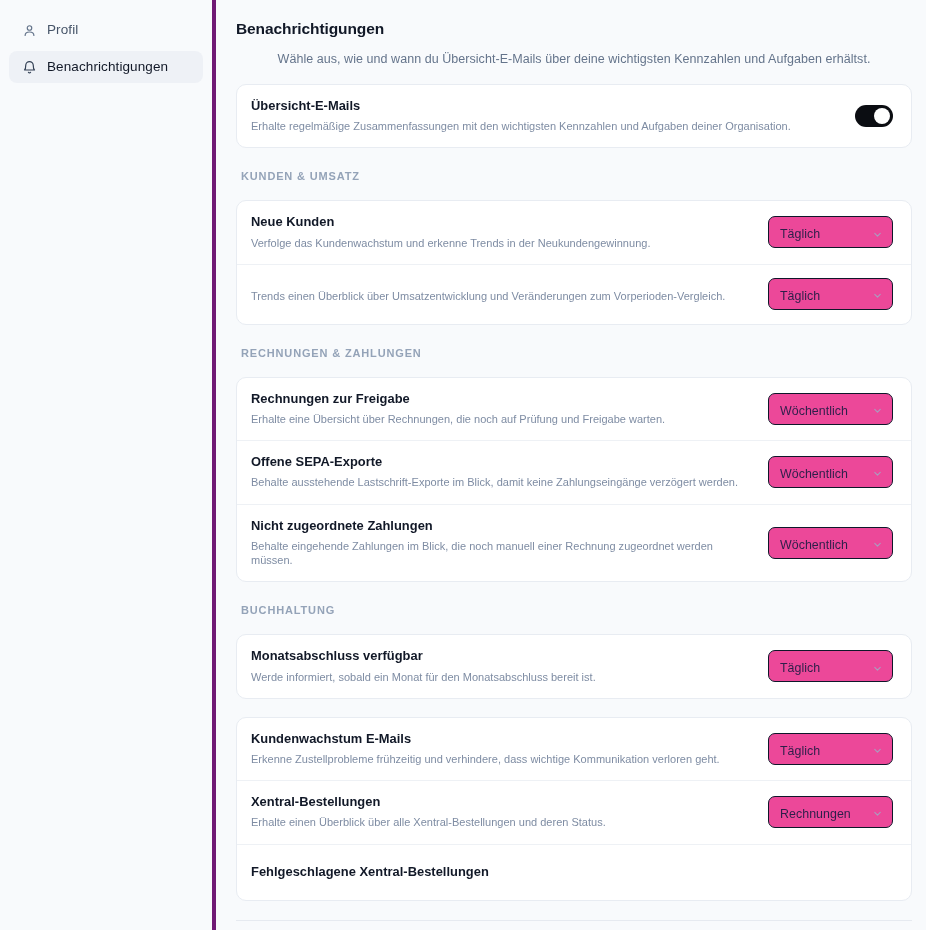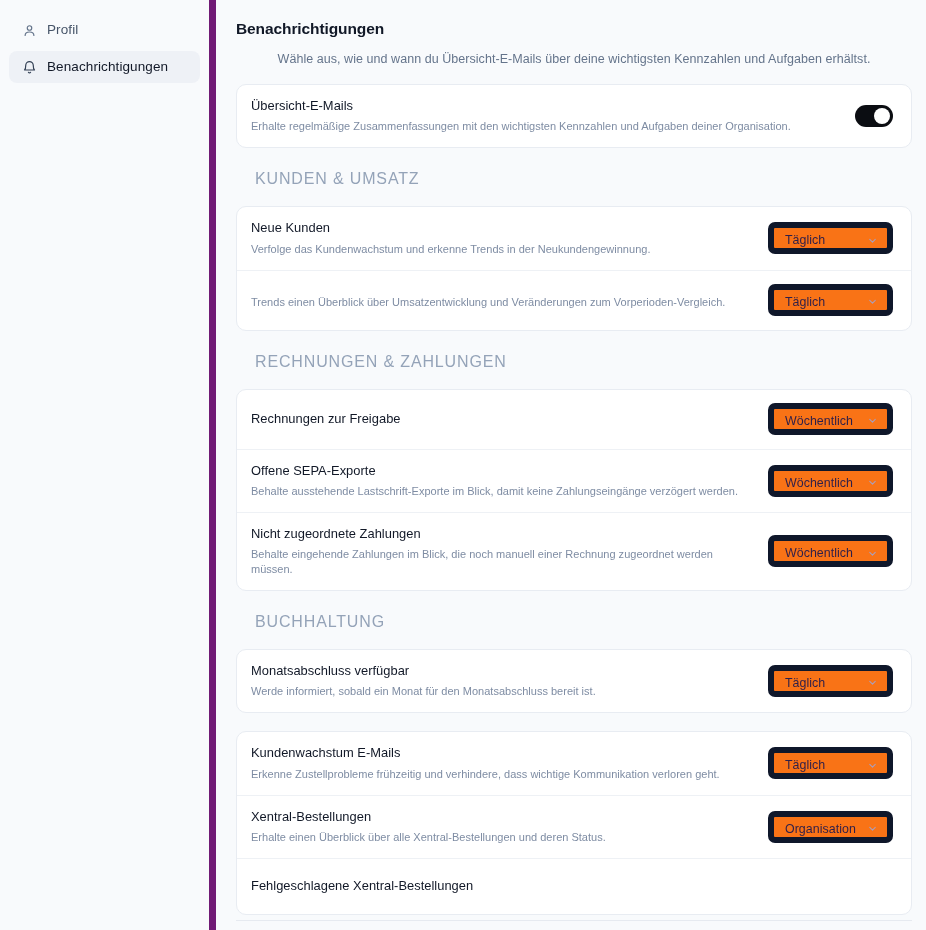--- a/index.html
+++ b/index.html
@@ -22,21 +22,21 @@
     width: 926px;
     height: 930px;
     align-items: stretch;
   }
 
   
   .sidebar {
     width: 216px;
     flex: 0 0 216px;
     background: #f8fafc;
-    border-right: 7px solid #701a75;
+    border-right: 4px solid #701a75;
     padding: 14px 9px 0 9px;
   }
 
   .nav-item {
     display: flex;
     align-items: center;
     gap: 10px;
     height: 32px;
     padding: 0 12px;
     border-radius: 8px;
@@ -109,21 +109,21 @@
     padding: 13px 18px 14px 14px;
     gap: 16px;
     min-height: 56px;
   }
   .row + .row { border-top: 1px solid #eef1f5; }
 
   .row-text { min-width: 0; }
 
   .row-title {
     font-size: 12.9px;
-    font-weight: 400;
+    font-weight: 700;
     color: #111827;
     letter-spacing: 0.02px;
     line-height: 1.25;
   }
 
   .row-desc {
     font-size: 11px;
     color: #7e8ca3;
     margin-top: 5px;
     line-height: 1.3;
@@ -145,36 +145,36 @@
     top: 3px;
     left: 19px;
     width: 16px;
     height: 16px;
     border-radius: 50%;
     background: #ffffff;
   }
 
   
   .section-label {
-    font-size: 16px;
-    font-weight: 400;
+    font-size: 11px;
+    font-weight: 700;
     letter-spacing: 0.85px;
     color: #94a3b8;
     text-transform: uppercase;
-    margin: 22px 0 0 19px;
+    margin: 22px 0 0 5px;
   }
 
   
   .select {
     position: relative;
     flex: 0 0 125px;
     width: 125px;
     height: 32px;
-    background: #f97316;
-    border: 6px solid #0f172a;
+    background: #ec4899;
+    border: 1px solid #0f172a;
     border-radius: 7px;
     display: flex;
     align-items: center;
     padding: 4px 9px 0 11px;
     cursor: pointer;
   }
   .select .select-value {
     font-size: 12.4px;
     color: #2e1f4a;
     letter-spacing: 0.05px;
@@ -275,20 +275,21 @@
                 </svg>
               </span>
             </div>
           </div>
         </div>
         <div class="section-label">Rechnungen &amp; Zahlungen</div>
         <div class="card">
           <div class="row">
             <div class="row-text">
               <div class="row-title">Rechnungen zur Freigabe</div>
+              <div class="row-desc">Erhalte eine Übersicht über Rechnungen, die noch auf Prüfung und Freigabe warten.</div>
             </div>
             <div class="select">
               <span class="select-value">Wöchentlich</span>
               <span class="chev">
                 <svg width="11" height="11" viewBox="0 0 24 24" fill="none" stroke="currentColor" stroke-width="2.2" stroke-linecap="round" stroke-linejoin="round">
                   <path d="M6 9.5l6 6 6-6"></path>
                 </svg>
               </span>
             </div>
           </div>
@@ -352,21 +353,21 @@
                 </svg>
               </span>
             </div>
           </div>
           <div class="row">
             <div class="row-text">
               <div class="row-title">Xentral-Bestellungen</div>
               <div class="row-desc">Erhalte einen Überblick über alle Xentral-Bestellungen und deren Status.</div>
             </div>
             <div class="select">
-              <span class="select-value">Organisation</span>
+              <span class="select-value">Rechnungen</span>
               <span class="chev">
                 <svg width="11" height="11" viewBox="0 0 24 24" fill="none" stroke="currentColor" stroke-width="2.2" stroke-linecap="round" stroke-linejoin="round">
                   <path d="M6 9.5l6 6 6-6"></path>
                 </svg>
               </span>
             </div>
           </div>
           <div class="row">
             <div class="row-text">
               <div class="row-title">Fehlgeschlagene Xentral-Bestellungen</div>

